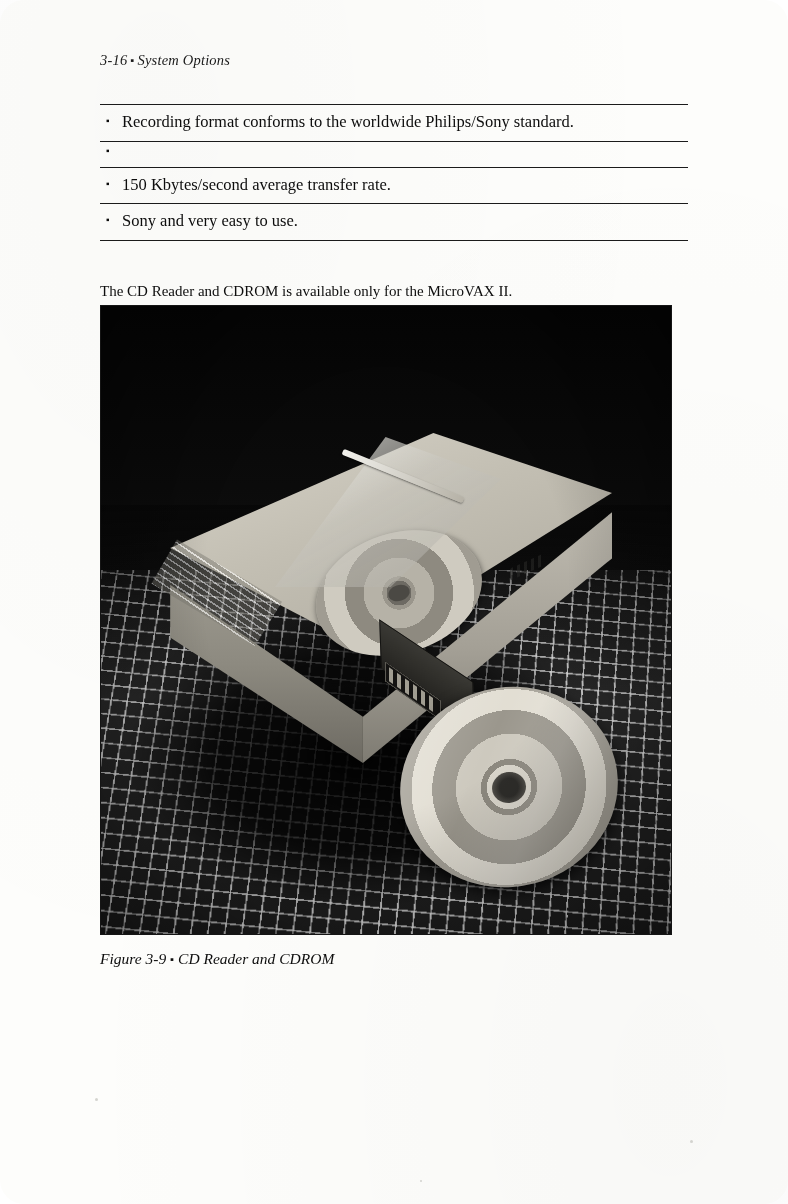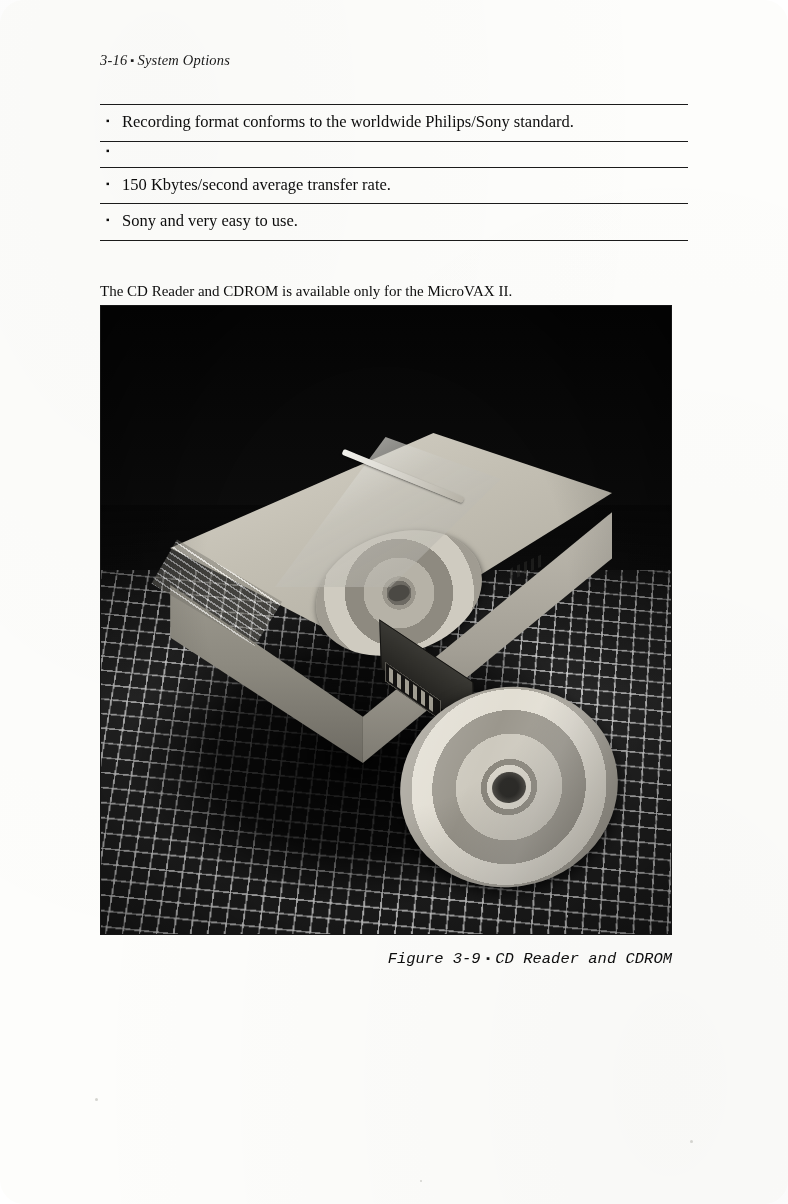--- a/index.html
+++ b/index.html
@@ -309,24 +309,23 @@
     inset: 0;
     background: radial-gradient(ellipse at 50% 45%, rgba(0,0,0,0) 45%, rgba(0,0,0,0.45) 100%);
     pointer-events: none;
   }
 
   .figure-caption {
     position: absolute;
     left: 100px;
     top: 950px;
     width: 572px;
-    text-align: right;
+    text-align: left;
     font-style: italic;
     font-size: 15.5px;
-    font-family: Liberation Mono, monospace;
   }
   .figure-caption .sep {
     font-style: normal;
     font-size: 11px;
     vertical-align: 1px;
     padding: 0 4px;
   }
 
   .speck {
     position: absolute;

